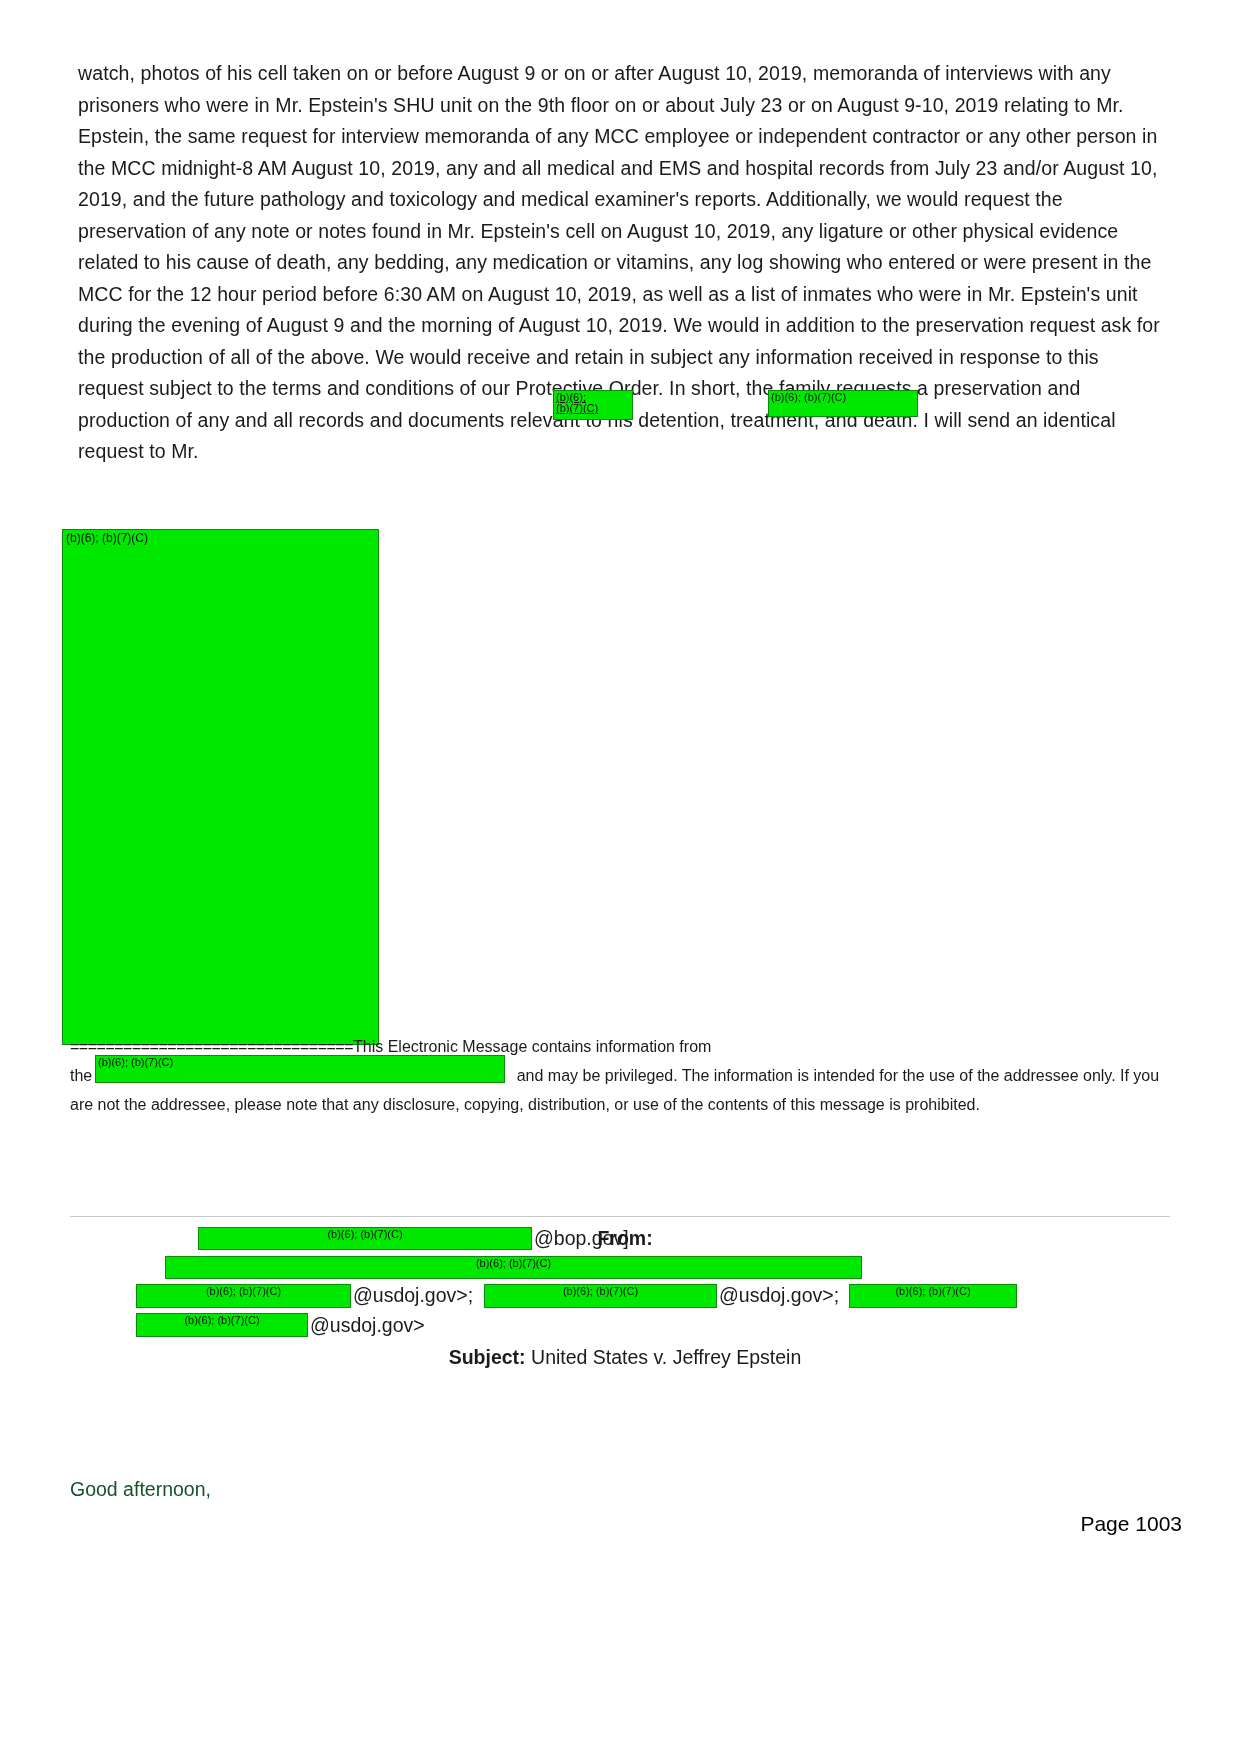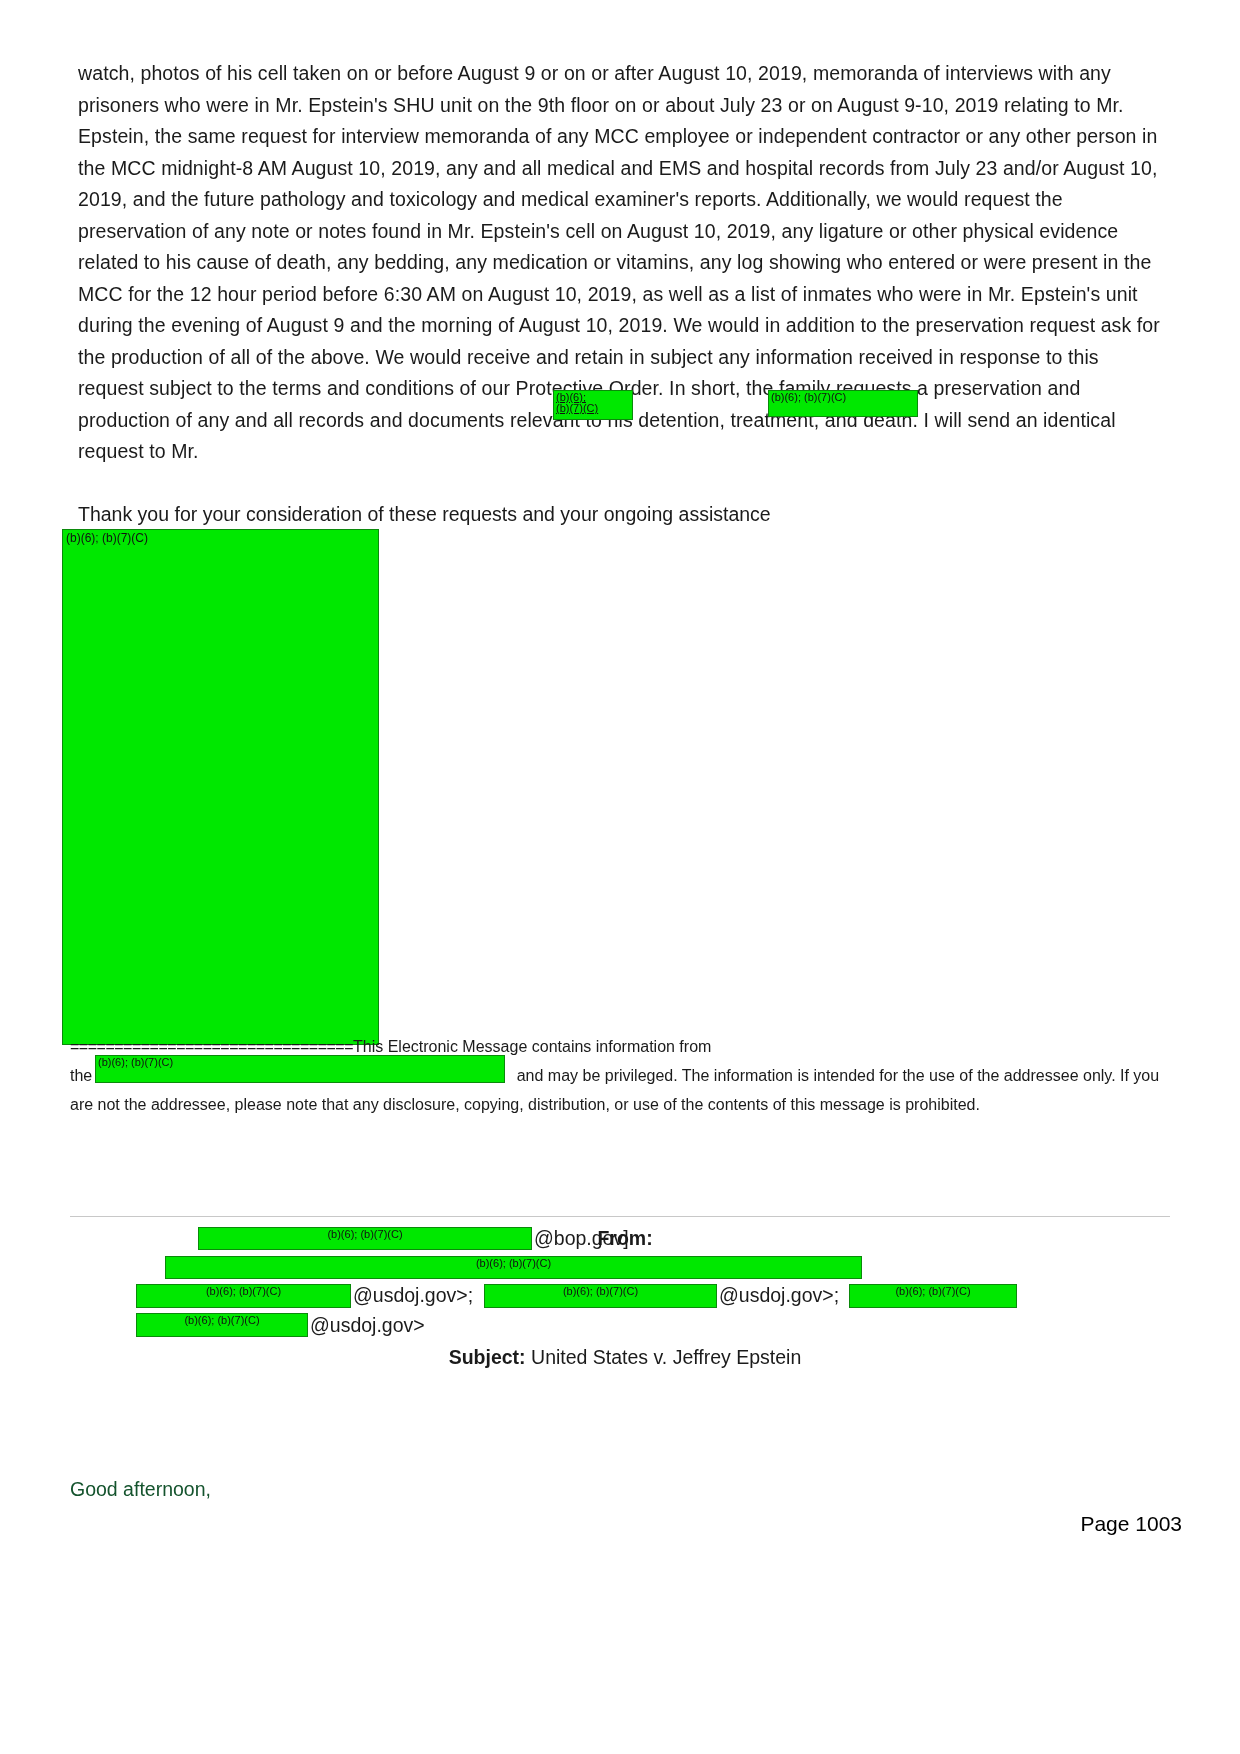--- a/index.html
+++ b/index.html
@@ -198,21 +198,20 @@
     <p>watch, photos of his cell taken on or before August 9 or on or after August 10, 2019, memoranda of interviews with any prisoners who were in Mr. Epstein's SHU unit on the 9th floor on or about July 23 or on August 9-10, 2019 relating to Mr. Epstein, the same request for interview memoranda of any MCC employee or independent contractor or any other person in the MCC midnight-8 AM August 10, 2019, any and all medical and EMS and hospital records from July 23 and/or August 10, 2019, and the future pathology and toxicology and medical examiner's reports.  Additionally, we would request the preservation of any note or notes found in Mr. Epstein's cell on August 10, 2019, any ligature or other physical evidence related to his cause of death, any bedding, any medication or vitamins, any log showing who entered or were present in the MCC for the 12 hour period before 6:30 AM on August 10, 2019, as well as a list of inmates who were in Mr. Epstein's unit during the evening of August 9 and the morning of August 10, 2019.  We would in addition to the preservation request ask for the production of all of the above.  We would receive and retain in subject any information received in response to this request subject to the terms and conditions of our Protective Order.  In short, the family requests a preservation and production of any and all records and documents relevant to his detention, treatment, and death.  I will send an identical request to Mr.</p>
   </div>
 
   <div class="redact r-mr">
     <span class="l1">(b)(6);</span>
     <span class="l2">(b)(7)(C)</span>
   </div>
 
   <div class="redact r-aswell">(b)(6); (b)(7)(C)</div>
 
-  <div class="line-thanks">Thank you for your consideration of these requests and your ongoing assistance</div>
 
   <div class="big-redact">
     <span class="tag">(b)(6); (b)(7)(C)</span>
   </div>
 
   <div class="disclaimer">
     <span class="dash-run">================================</span><span>This Electronic Message contains information from</span>
     <br>
     <span>the</span>
     <span style="display:inline-block;width:420px;"></span><span>and may be privileged. The information is intended for the use of the addressee only. If you are not the addressee, please note that any disclosure, copying, distribution, or use of the contents of this message is prohibited.</span>

